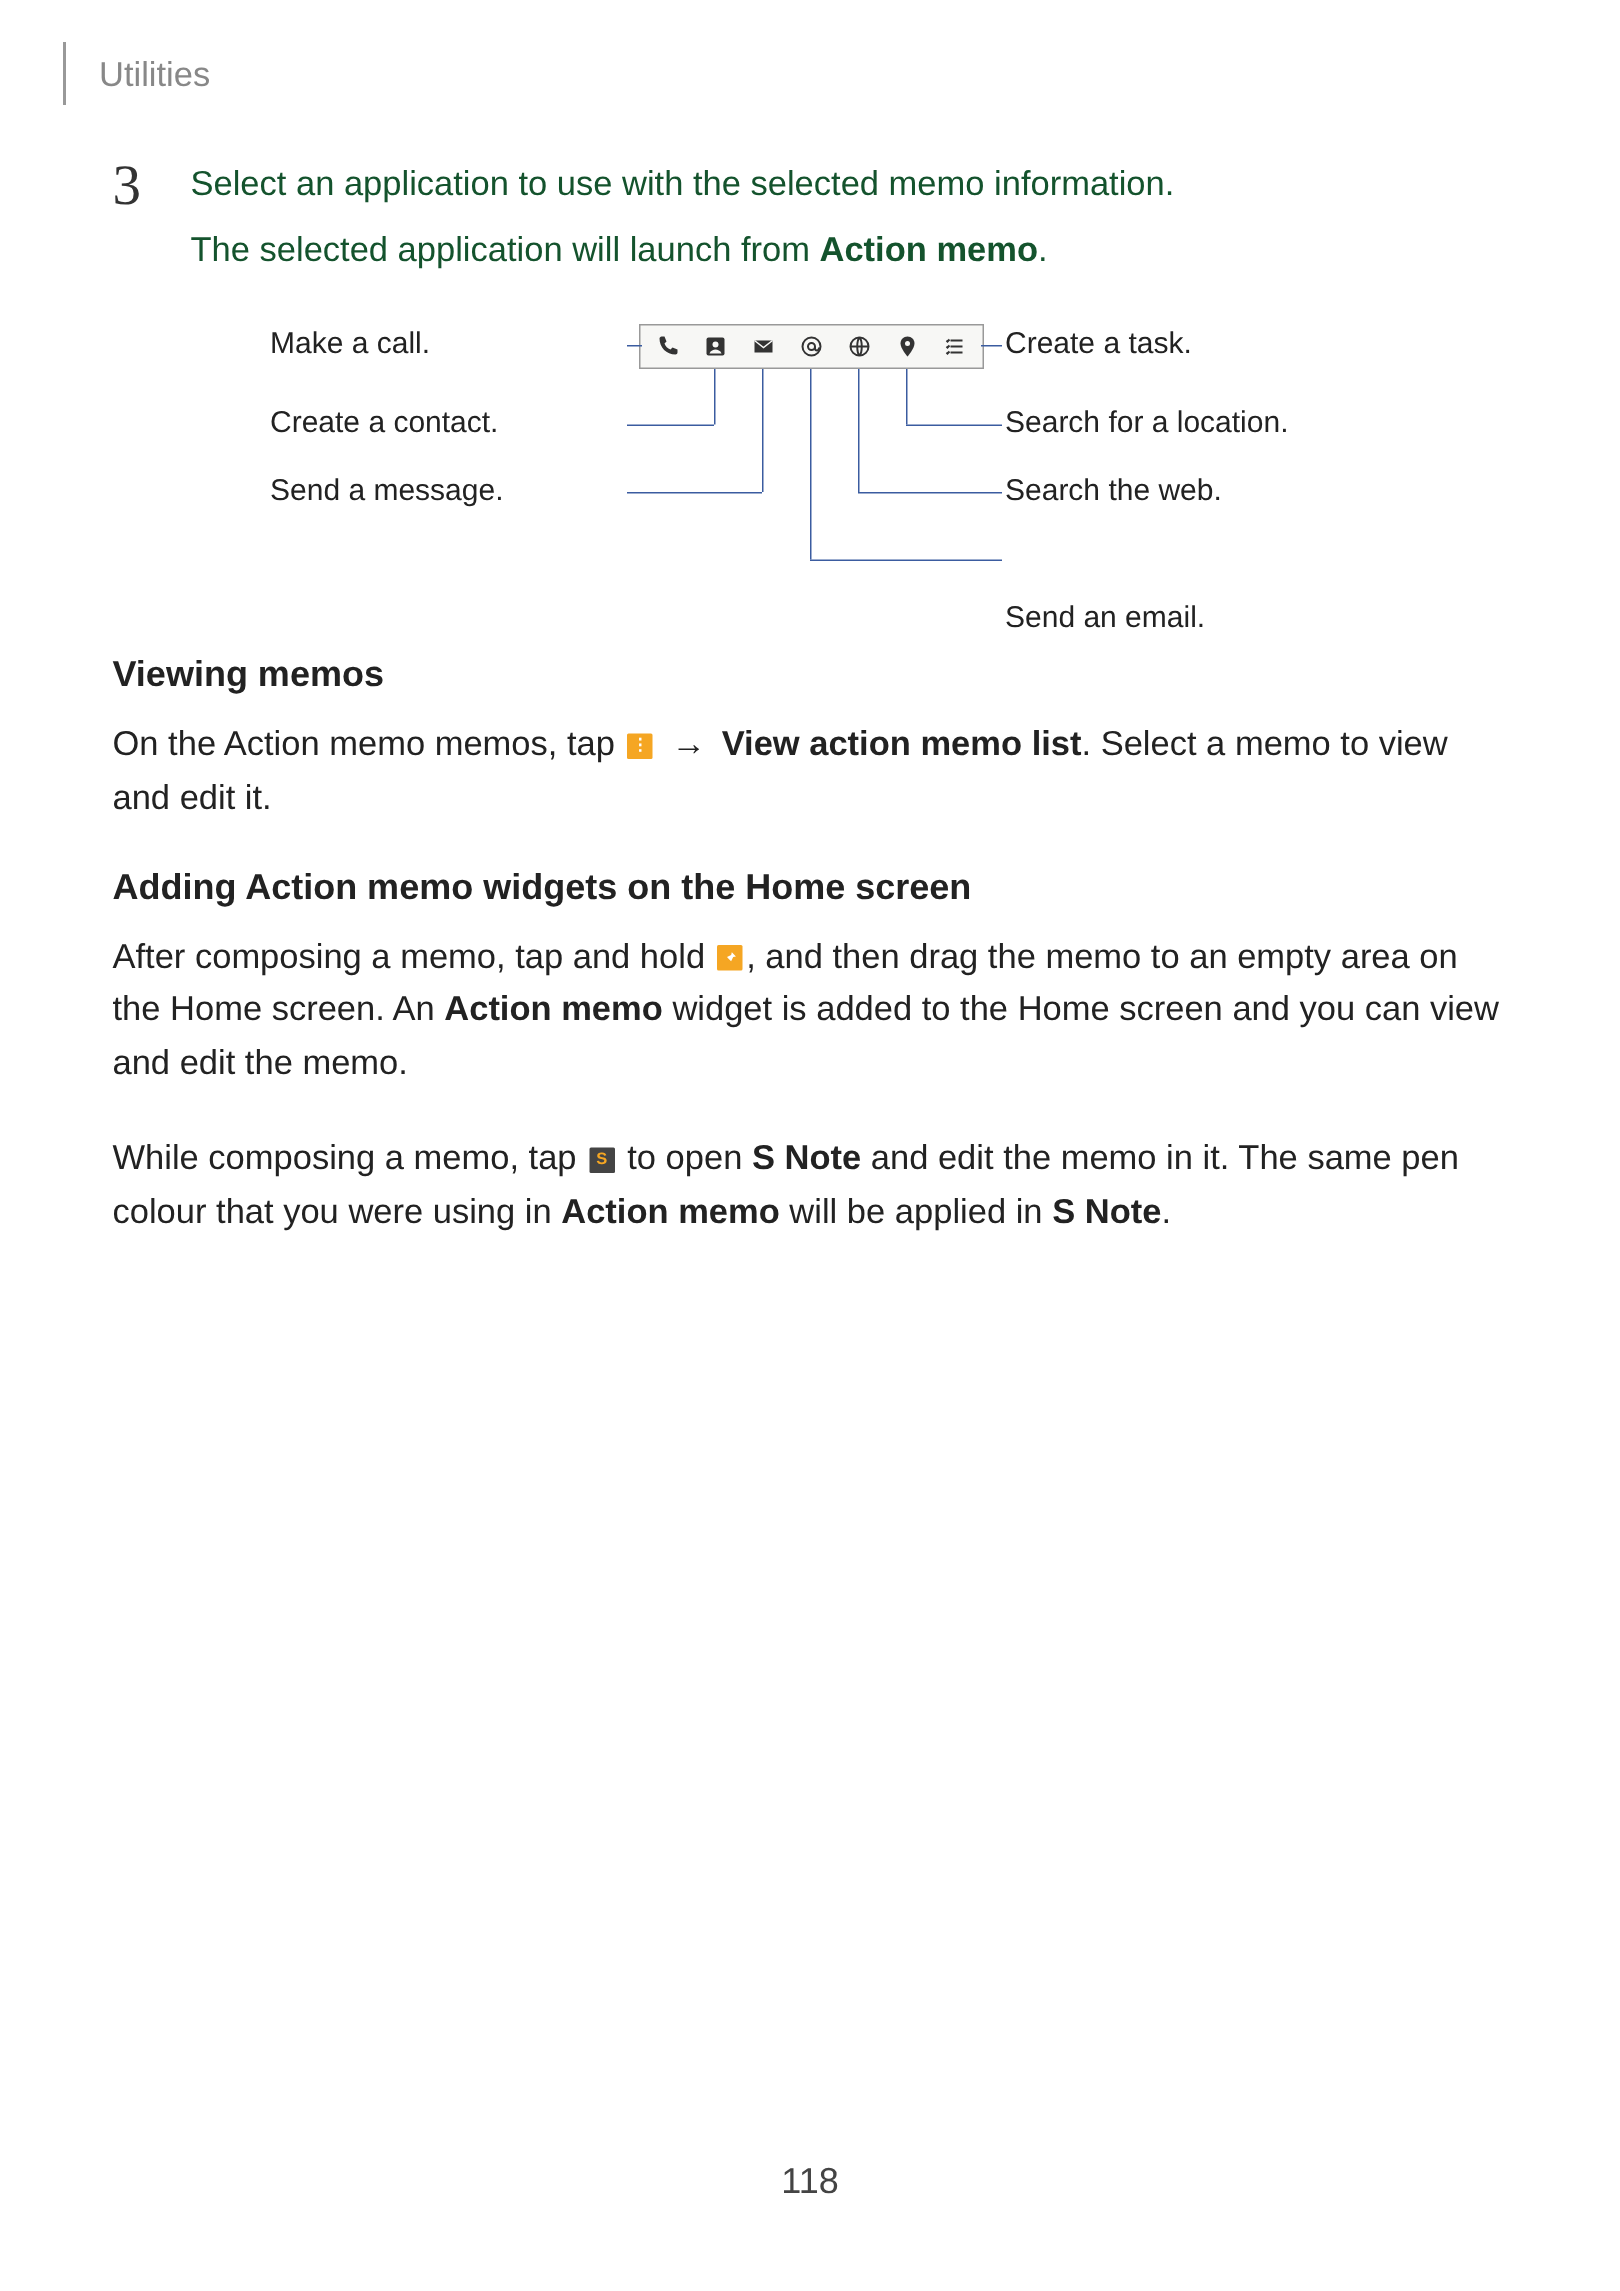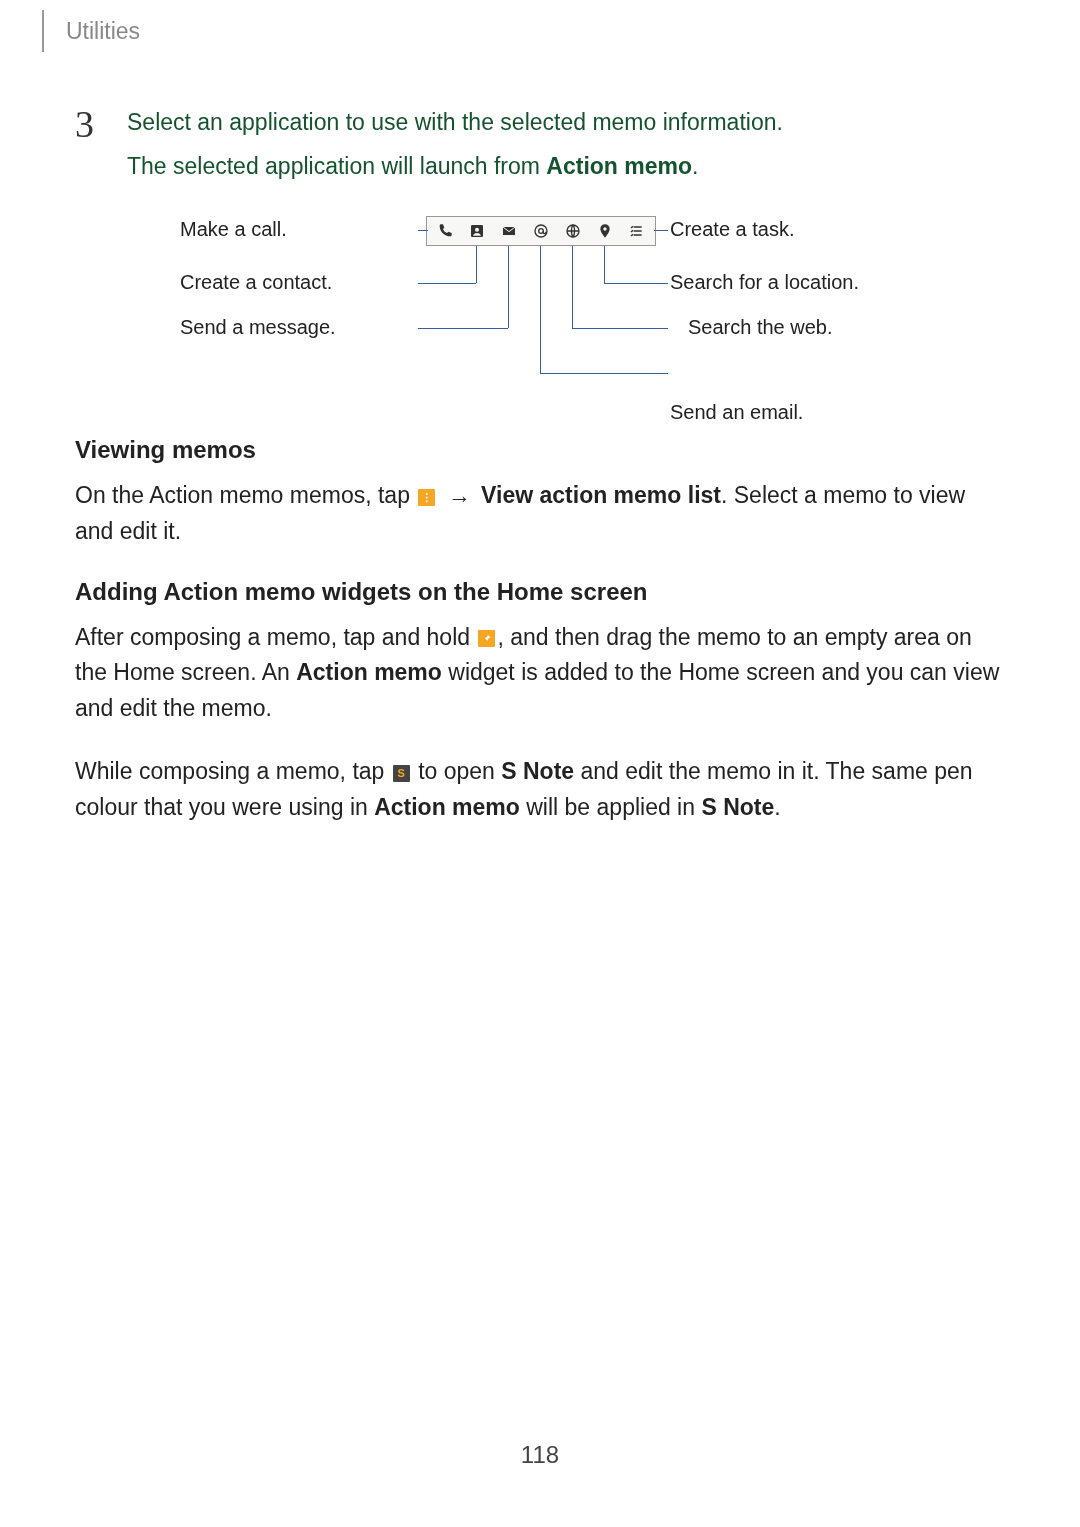--- a/index.html
+++ b/index.html
@@ -6,21 +6,21 @@
     body {
       width: 1080px;
       height: 1527px;
       background: #fff;
       font-family: "Segoe UI", "Myriad Pro", Arial, sans-serif;
       color: #222;
       position: relative;
     }
     .header-area {
       position: absolute;
-      top: 10px;
+      top: 28px;
       left: 42px;
       display: flex;
       align-items: center;
     }
     .header-bar {
       width: 2px;
       height: 42px;
       background: #999;
       margin-right: 22px;
     }
@@ -216,21 +216,21 @@
           </svg>
       </div>
     </div>
 
     <div class="dlabel left" style="top:2px; left:0; width:236px;">Make a call.</div>
     <div class="dlabel left" style="top:55px; left:0; width:236px;">Create a contact.</div>
     <div class="dlabel left" style="top:100px; left:0; width:236px;">Send a message.</div>
 
     <div class="dlabel" style="top:2px; left:490px;">Create a task.</div>
     <div class="dlabel" style="top:55px; left:490px;">Search for a location.</div>
-    <div class="dlabel" style="top:100px; left:508px;">Search the web.</div>
+    <div class="dlabel" style="top:100px; left:490px;">Search the web.</div>
     <div class="dlabel" style="top:145px; left:490px;margin-top:40px;">Send an email.</div>
 
     <div class="connector conn-h" style="top:14px; left:238px; width:10px;"></div>
     <div class="connector conn-h" style="top:67px; left:238px; width:58px;"></div>
     <div class="connector conn-v" style="top:30px; left:296px; height:37px;"></div>
     <div class="connector conn-h" style="top:112px; left:238px; width:90px;"></div>
     <div class="connector conn-v" style="top:30px; left:328px; height:82px;"></div>
 
     <div class="connector conn-h" style="top:14px; left:474px; width:14px;"></div>
     <div class="connector conn-h" style="top:67px; left:424px; width:64px;"></div>

